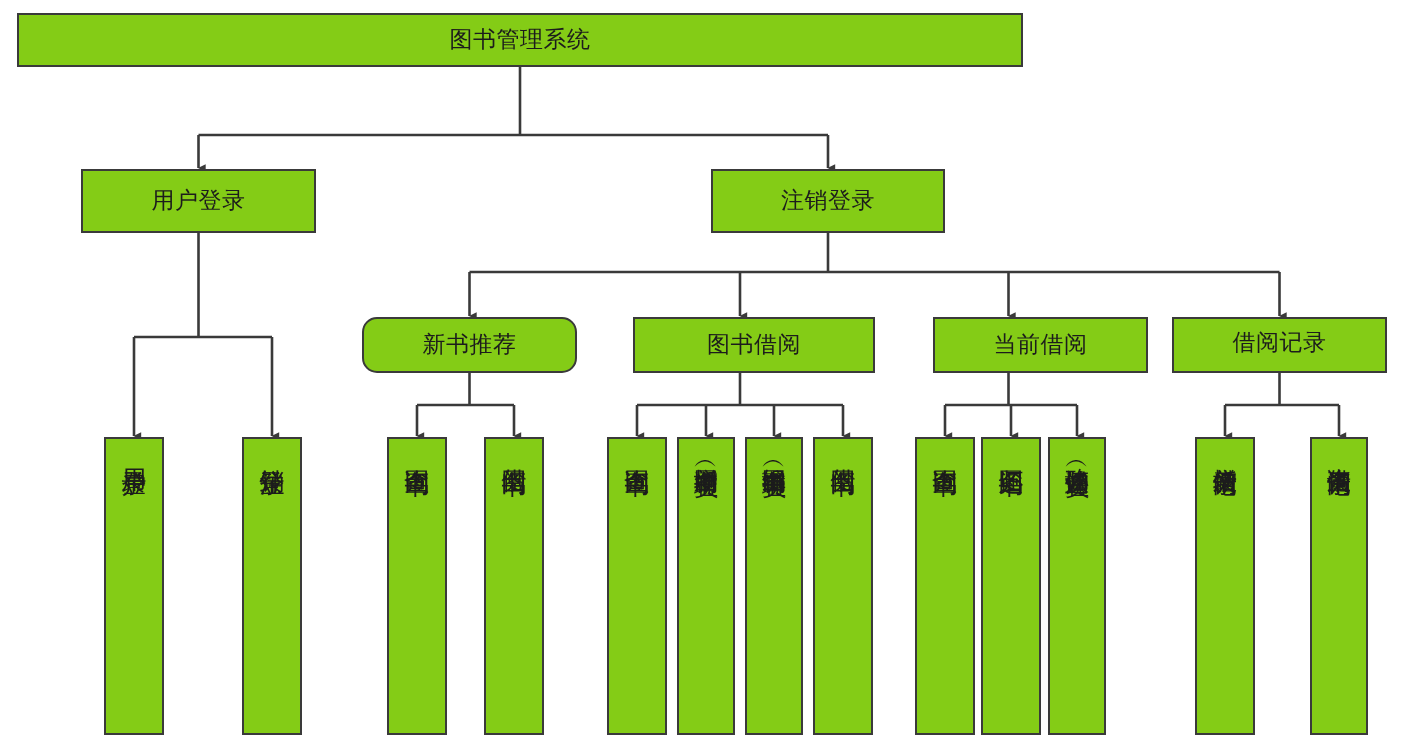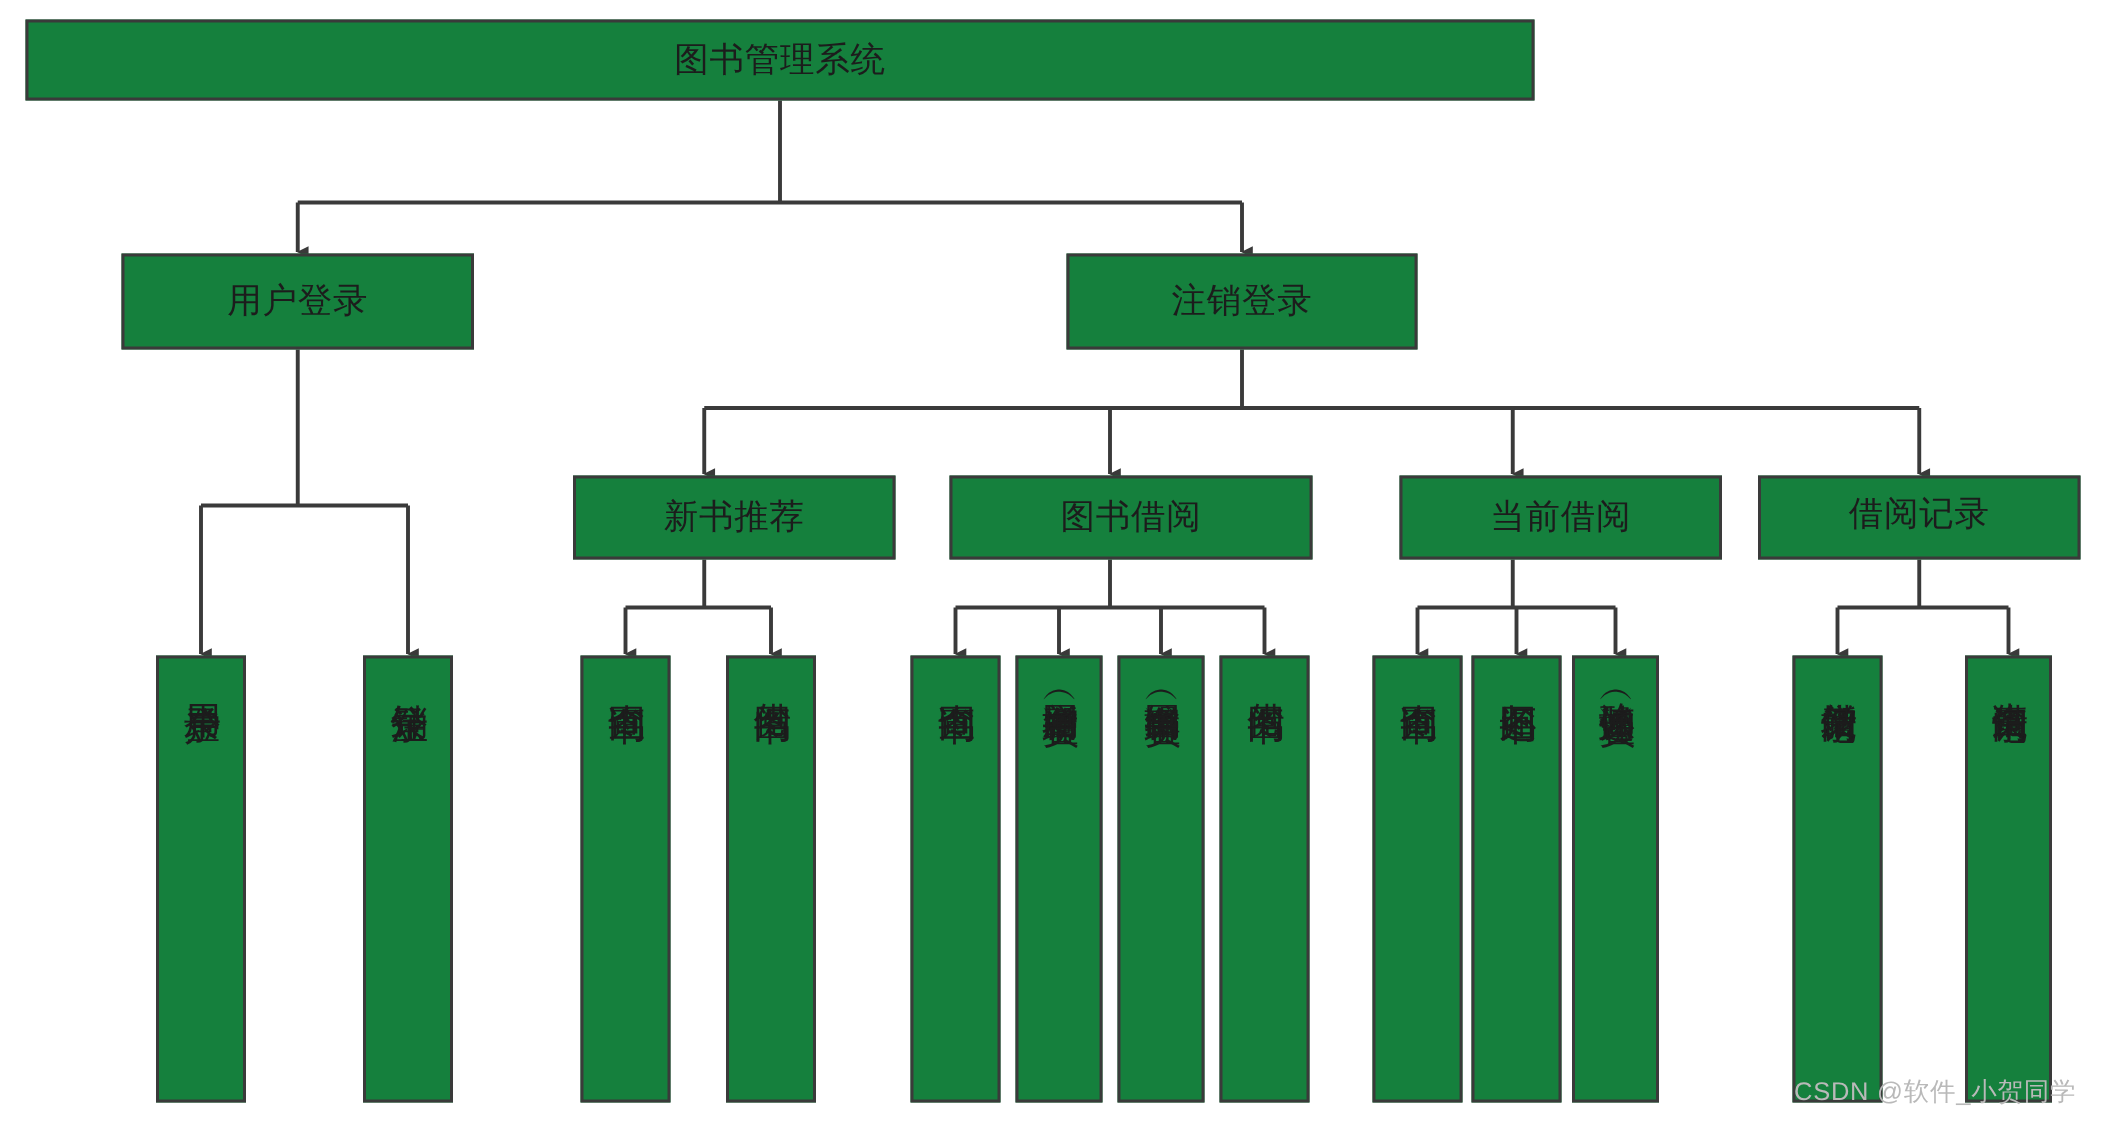--- a/index.html
+++ b/index.html
@@ -23,21 +23,21 @@
     position: absolute;
     left: 0;
     top: 0;
     width: 1405px;
     height: 747px;
     pointer-events: none;
   }
   .node {
     position: absolute;
     box-sizing: border-box;
-    background: #15803d;
+    background: #84cc16;
     border: 2px solid #3a3a3a;
     display: flex;
     align-items: center;
     justify-content: center;
     overflow: hidden;
   }
   .node-label {
     color: #1c1c1c;
     text-align: center;
     line-height: 1.06;
@@ -122,21 +122,21 @@
   <div id="nodes-layer">
       <div class="node horizontal" style="left: 17px; top: 13px; width: 1006px; height: 54px;">
         <span class="node-label">图书管理系统</span>
       </div>
       <div class="node horizontal" style="left: 81px; top: 169px; width: 235px; height: 64px;">
         <span class="node-label">用户登录</span>
       </div>
       <div class="node horizontal" style="left: 711px; top: 169px; width: 234px; height: 64px;">
         <span class="node-label">注销登录</span>
       </div>
-      <div class="node horizontal" style="left: 382px; top: 317px; width: 215px; height: 56px;">
+      <div class="node horizontal" style="left: 362px; top: 317px; width: 215px; height: 56px; border-radius: 15px;">
         <span class="node-label">新书推荐</span>
       </div>
       <div class="node horizontal" style="left: 633px; top: 317px; width: 242px; height: 56px;">
         <span class="node-label">图书借阅</span>
       </div>
       <div class="node horizontal" style="left: 933px; top: 317px; width: 215px; height: 56px;">
         <span class="node-label">当前借阅</span>
       </div>
       <div class="node horizontal" style="left: 1172px; top: 317px; width: 215px; height: 56px; font-family: Liberation Mono, monospace;">
         <span class="node-label">借阅记录</span>
@@ -175,14 +175,13 @@
         <span class="node-label">确认归还（管理员）</span>
       </div>
       <div class="node vertical tall-text" style="left: 1195px; top: 437px; width: 60px; height: 298px;">
         <span class="node-label">新增借阅记录</span>
       </div>
       <div class="node vertical tall-text" style="left: 1310px; top: 437px; width: 58px; height: 298px;">
         <span class="node-label">查询借阅记录</span>
       </div>
     </div>
 
-  <div class="watermark" style="left: 1196px; top: 716px; color: rgb(185, 185, 185);">CSDN @软件_小贺同学</div>
 </div>
 
 </body></html>

